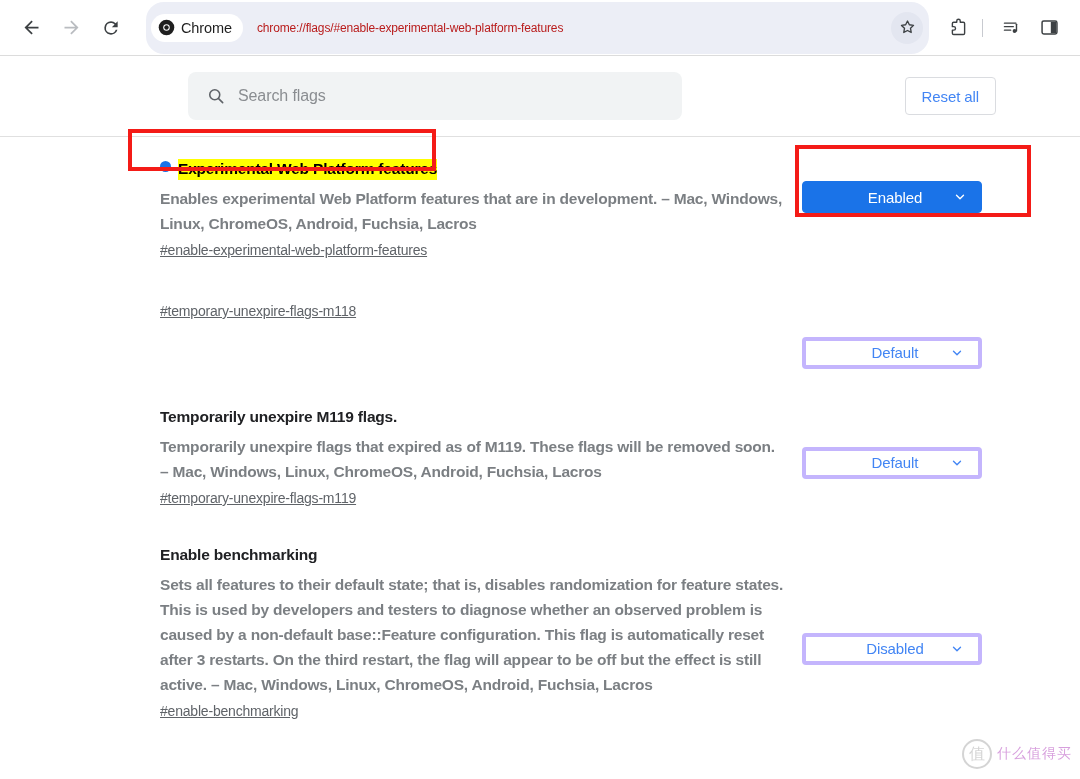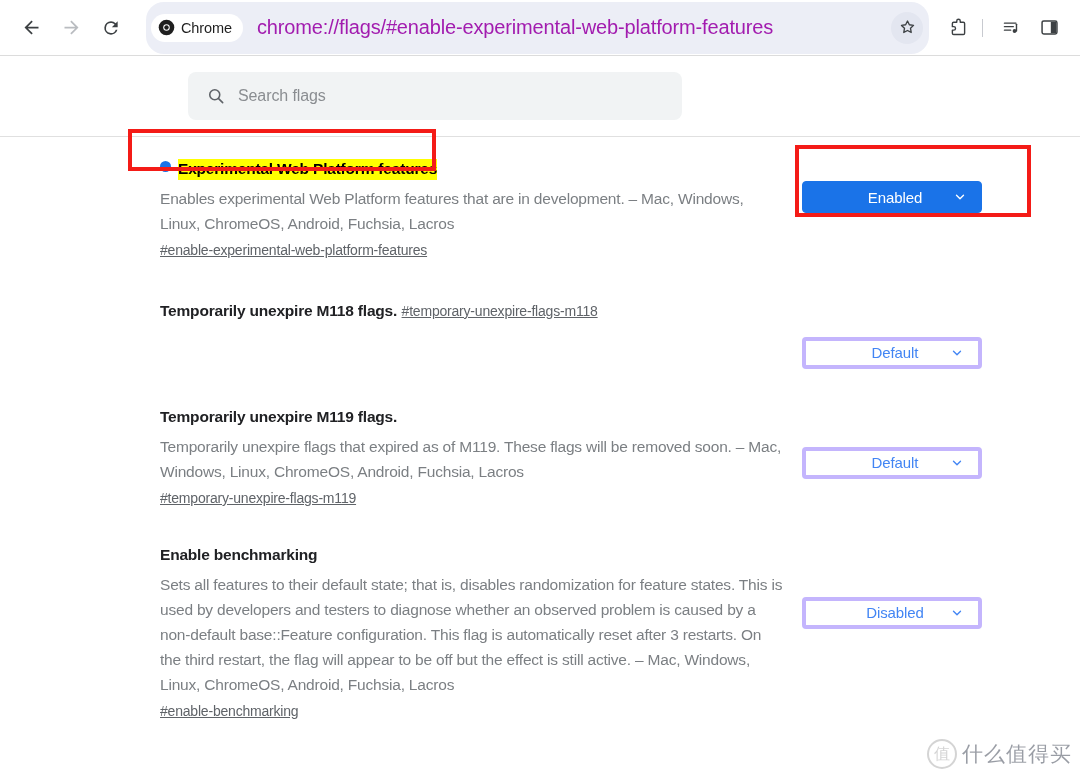--- a/index.html
+++ b/index.html
@@ -64,22 +64,22 @@
     flex: 0 0 auto;
     margin-right: 6px;
   }
   .chrome-chip-label {
     font-size: 14.5px;
     color: #1f1f1f;
     letter-spacing: -0.1px;
     white-space: nowrap;
   }
   .omnibox-url {
-    font-size: 20px;
-    color: #a21caf;
+    font-size: 12px;
+    color: #b91c1c;
     margin-left: 14px;
     white-space: nowrap;
     overflow: hidden;
     text-overflow: ellipsis;
     flex: 1 1 auto;
     letter-spacing: -0.15px;
   }
   .star-btn {
     width: 32px;
     height: 32px;
@@ -191,20 +191,21 @@
   .flag-title.highlighted {
     background: #ffff00;
     color: #000000;
   }
   .flag-desc {
     font-size: 15.5px;
     color: #7b7f83;
     line-height: 25px;
     letter-spacing: -0.2px;
     margin-top: 6px;
+    font-weight: bold;
   }
   .flag-anchor {
     font-size: 14px;
     color: #5f6368;
     text-decoration: underline;
     letter-spacing: -0.2px;
     display: inline-block;
     margin-top: 6px;
   }
   .blue-dot {
@@ -286,22 +287,22 @@
     border: 2px solid #9a9a9a;
     display: flex;
     align-items: center;
     justify-content: center;
     font-size: 16px;
     color: #9a9a9a;
     margin-right: 5px;
     font-family: "DejaVu Sans", sans-serif;
   }
   .wm-text {
-    font-size: 21px;
-    color: #0f172a;
+    font-size: 14px;
+    color: #a21caf;
     letter-spacing: 1px;
     font-family: Liberation Mono, monospace;
   }
 </style>
 </head>
 <body>
 
 <div class="browser-toolbar">
 
   <div class="nav-btn">
@@ -373,20 +374,21 @@
 <div class="flags-page">
 
   <div class="flags-search-row">
     <div class="search-box">
       <svg class="search-icon" width="20" height="20" viewBox="0 0 24 24">
         <circle cx="10.5" cy="10.5" r="6" fill="none" stroke="#5f6368" stroke-width="1.9"></circle>
         <line x1="15.1" y1="15.1" x2="20" y2="20" stroke="#5f6368" stroke-width="1.9" stroke-linecap="round"></line>
       </svg>
       <span class="search-input-text">Search flags</span>
     </div>
+    <div class="reset-all-btn">Reset all</div>
   </div>
   <div class="search-row-border"></div>
 
   <div class="flags-list">
 
     <div class="flag-row" style="margin-top:22px;">
       <div class="flag-text">
         <div>
           <span class="blue-dot"></span><span class="flag-title highlighted">Experimental Web Platform features</span>
         </div>
@@ -398,21 +400,20 @@
         <span class="select-caret">
           <svg width="14" height="14" viewBox="0 0 24 24">
               <path d="M6 9l6 6 6-6" fill="none" stroke="#ffffff" stroke-width="2.3" stroke-linecap="round" stroke-linejoin="round"></path>
             </svg>
         </span>
       </div>
     </div>
 
     <div class="flag-row" style="margin-top:38px;">
       <div class="flag-text">
-        <div class="flag-title">Temporarily unexpire M118 flags.</div>
         <a class="flag-anchor" href="#">#temporary-unexpire-flags-m118</a>
       </div>
       <div class="flag-select plain" style="margin-top:40px;">
         <span>Default</span>
         <span class="select-caret">
           <svg width="14" height="14" viewBox="0 0 24 24">
               <path d="M6 9l6 6 6-6" fill="none" stroke="#4285f4" stroke-width="2.3" stroke-linecap="round" stroke-linejoin="round"></path>
             </svg>
         </span>
       </div>
@@ -433,21 +434,21 @@
         </span>
       </div>
     </div>
 
     <div class="flag-row" style="margin-top:38px;">
       <div class="flag-text">
         <div class="flag-title">Enable benchmarking</div>
         <div class="flag-desc">Sets all features to their default state; that is, disables randomization for feature states. This is used by developers and testers to diagnose whether an observed problem is caused by a non-default base::Feature configuration. This flag is automatically reset after 3 restarts. On the third restart, the flag will appear to be off but the effect is still active. – Mac, Windows, Linux, ChromeOS, Android, Fuchsia, Lacros</div>
         <a class="flag-anchor" href="#">#enable-benchmarking</a>
       </div>
-      <div class="flag-select plain" style="margin-top:52px;">
+      <div class="flag-select plain" style="margin-top:88px;">
         <span>Disabled</span>
         <span class="select-caret">
           <svg width="14" height="14" viewBox="0 0 24 24">
               <path d="M6 9l6 6 6-6" fill="none" stroke="#4285f4" stroke-width="2.3" stroke-linecap="round" stroke-linejoin="round"></path>
             </svg>
         </span>
       </div>
     </div>
 
   </div>

